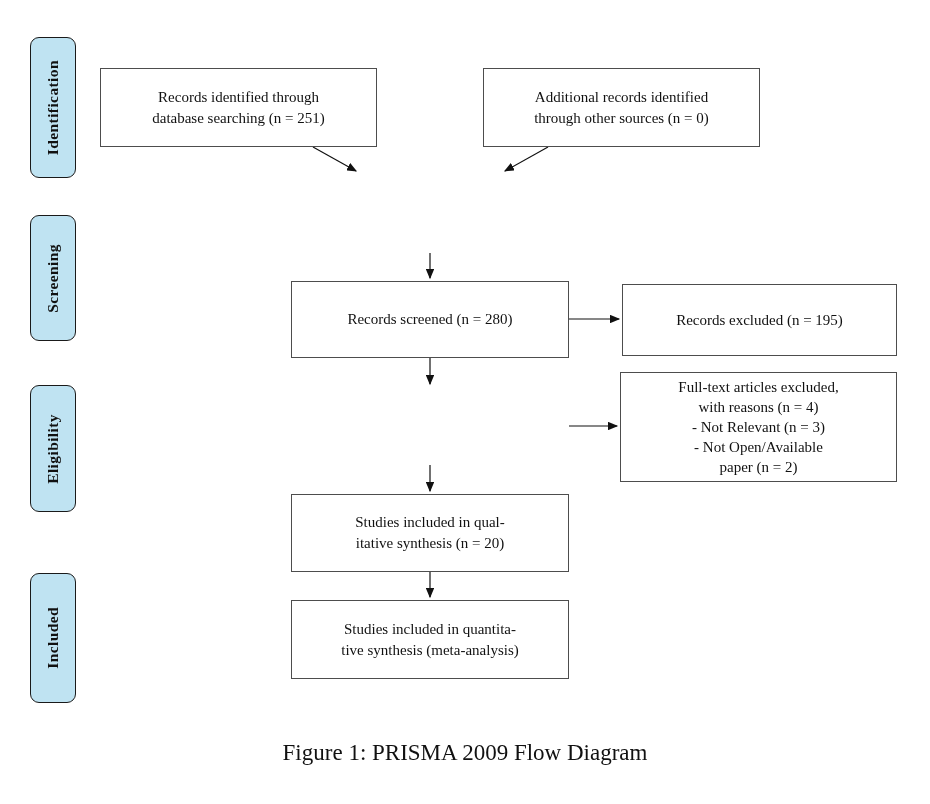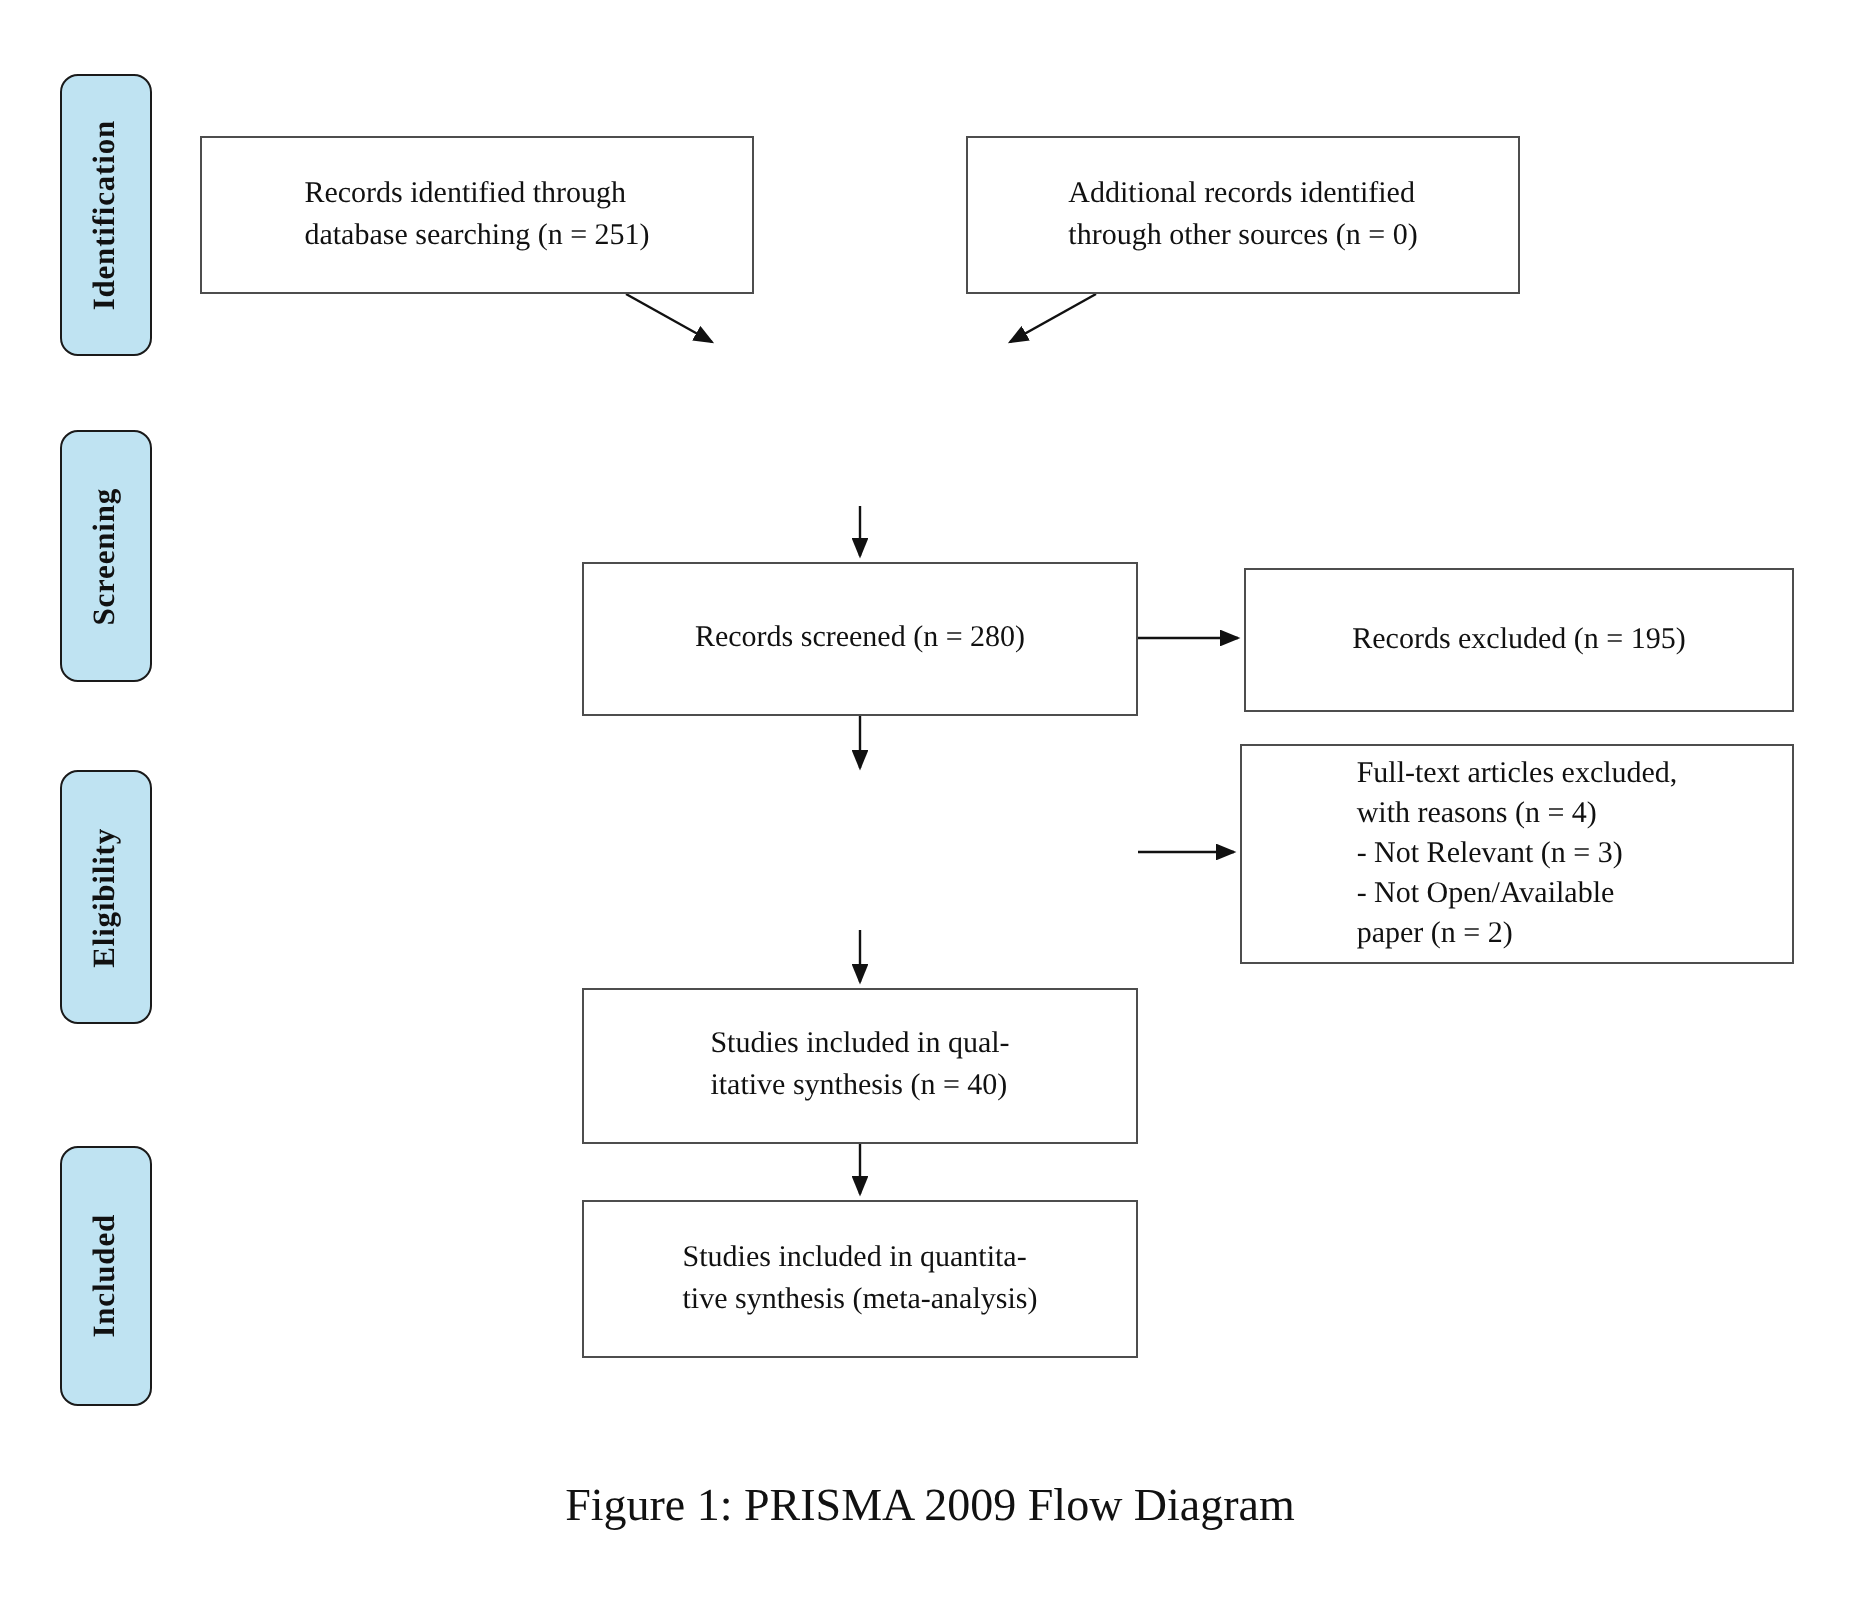--- a/index.html
+++ b/index.html
@@ -16,20 +16,21 @@
     font-family:"Liberation Serif","DejaVu Serif",serif;
     color:var(--ink);
     overflow:hidden;
   }
   .arrows{position:absolute;left:0;top:0;width:930px;height:804px;pointer-events:none;}
   .box{
     position:absolute;
     background:#ffffff;
     border:1px solid var(--box-border);
     display:flex;align-items:center;justify-content:center;
+    text-align:center;
     font-size:15px;line-height:21px;
     white-space:pre-line;
     padding:2px;
     box-sizing:border-box;
   }
   .stage{
     position:absolute;
     left:30px;width:46px;
     background:var(--stage-fill);
     border:1px solid var(--label-border);
@@ -106,19 +107,19 @@
   <div class="box" id="box-additional-records">Additional records identified
 through other sources (n = 0)</div>
   <div class="box" id="box-records-screened">Records screened (n = 280)</div>
   <div class="box" id="box-records-excluded">Records excluded (n = 195)</div>
   <div class="box" id="box-fulltext-excluded">Full-text articles excluded,
 with reasons (n = 4)
 - Not Relevant (n = 3)
 - Not Open/Available
 paper (n = 2)</div>
   <div class="box" id="box-qualitative">Studies included in qual-
-itative synthesis (n = 40)</div>
+itative synthesis (n = 20)</div>
   <div class="box" id="box-quantitative">Studies included in quantita-
 tive synthesis (meta-analysis)</div>
 
   <div class="caption">Figure 1: PRISMA 2009 Flow Diagram</div>
 
 </div>
 
 </body></html>

